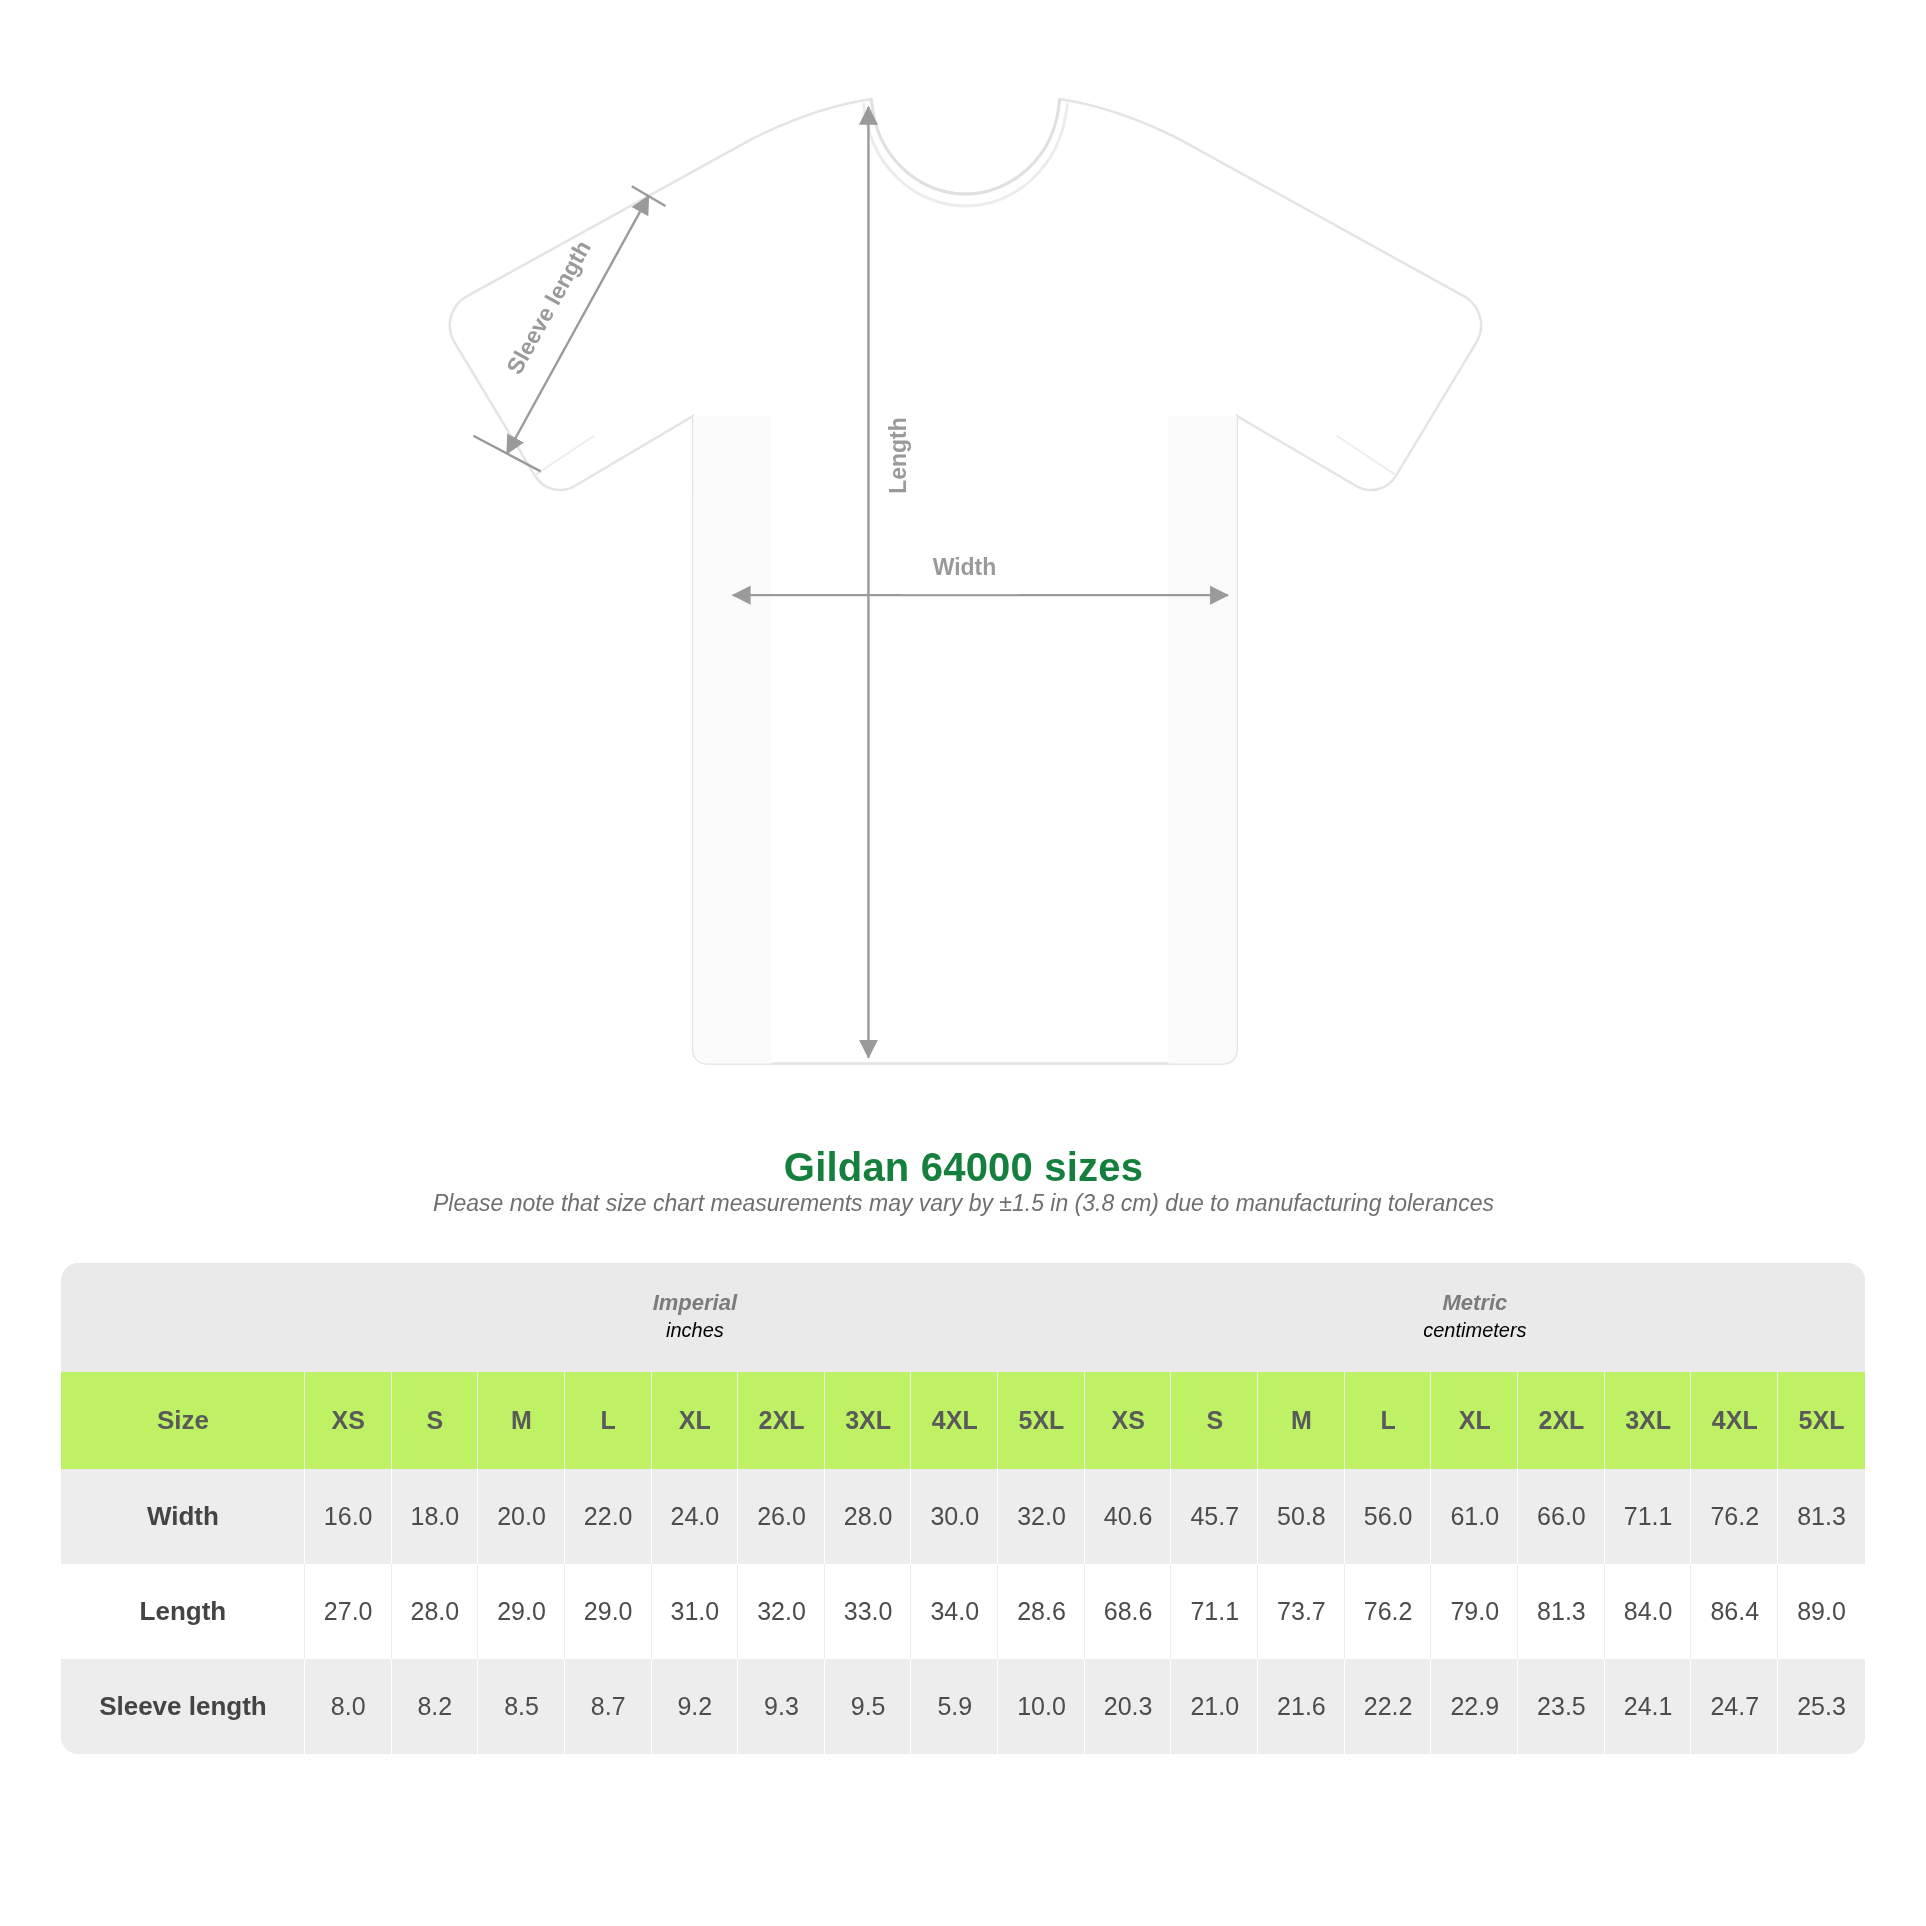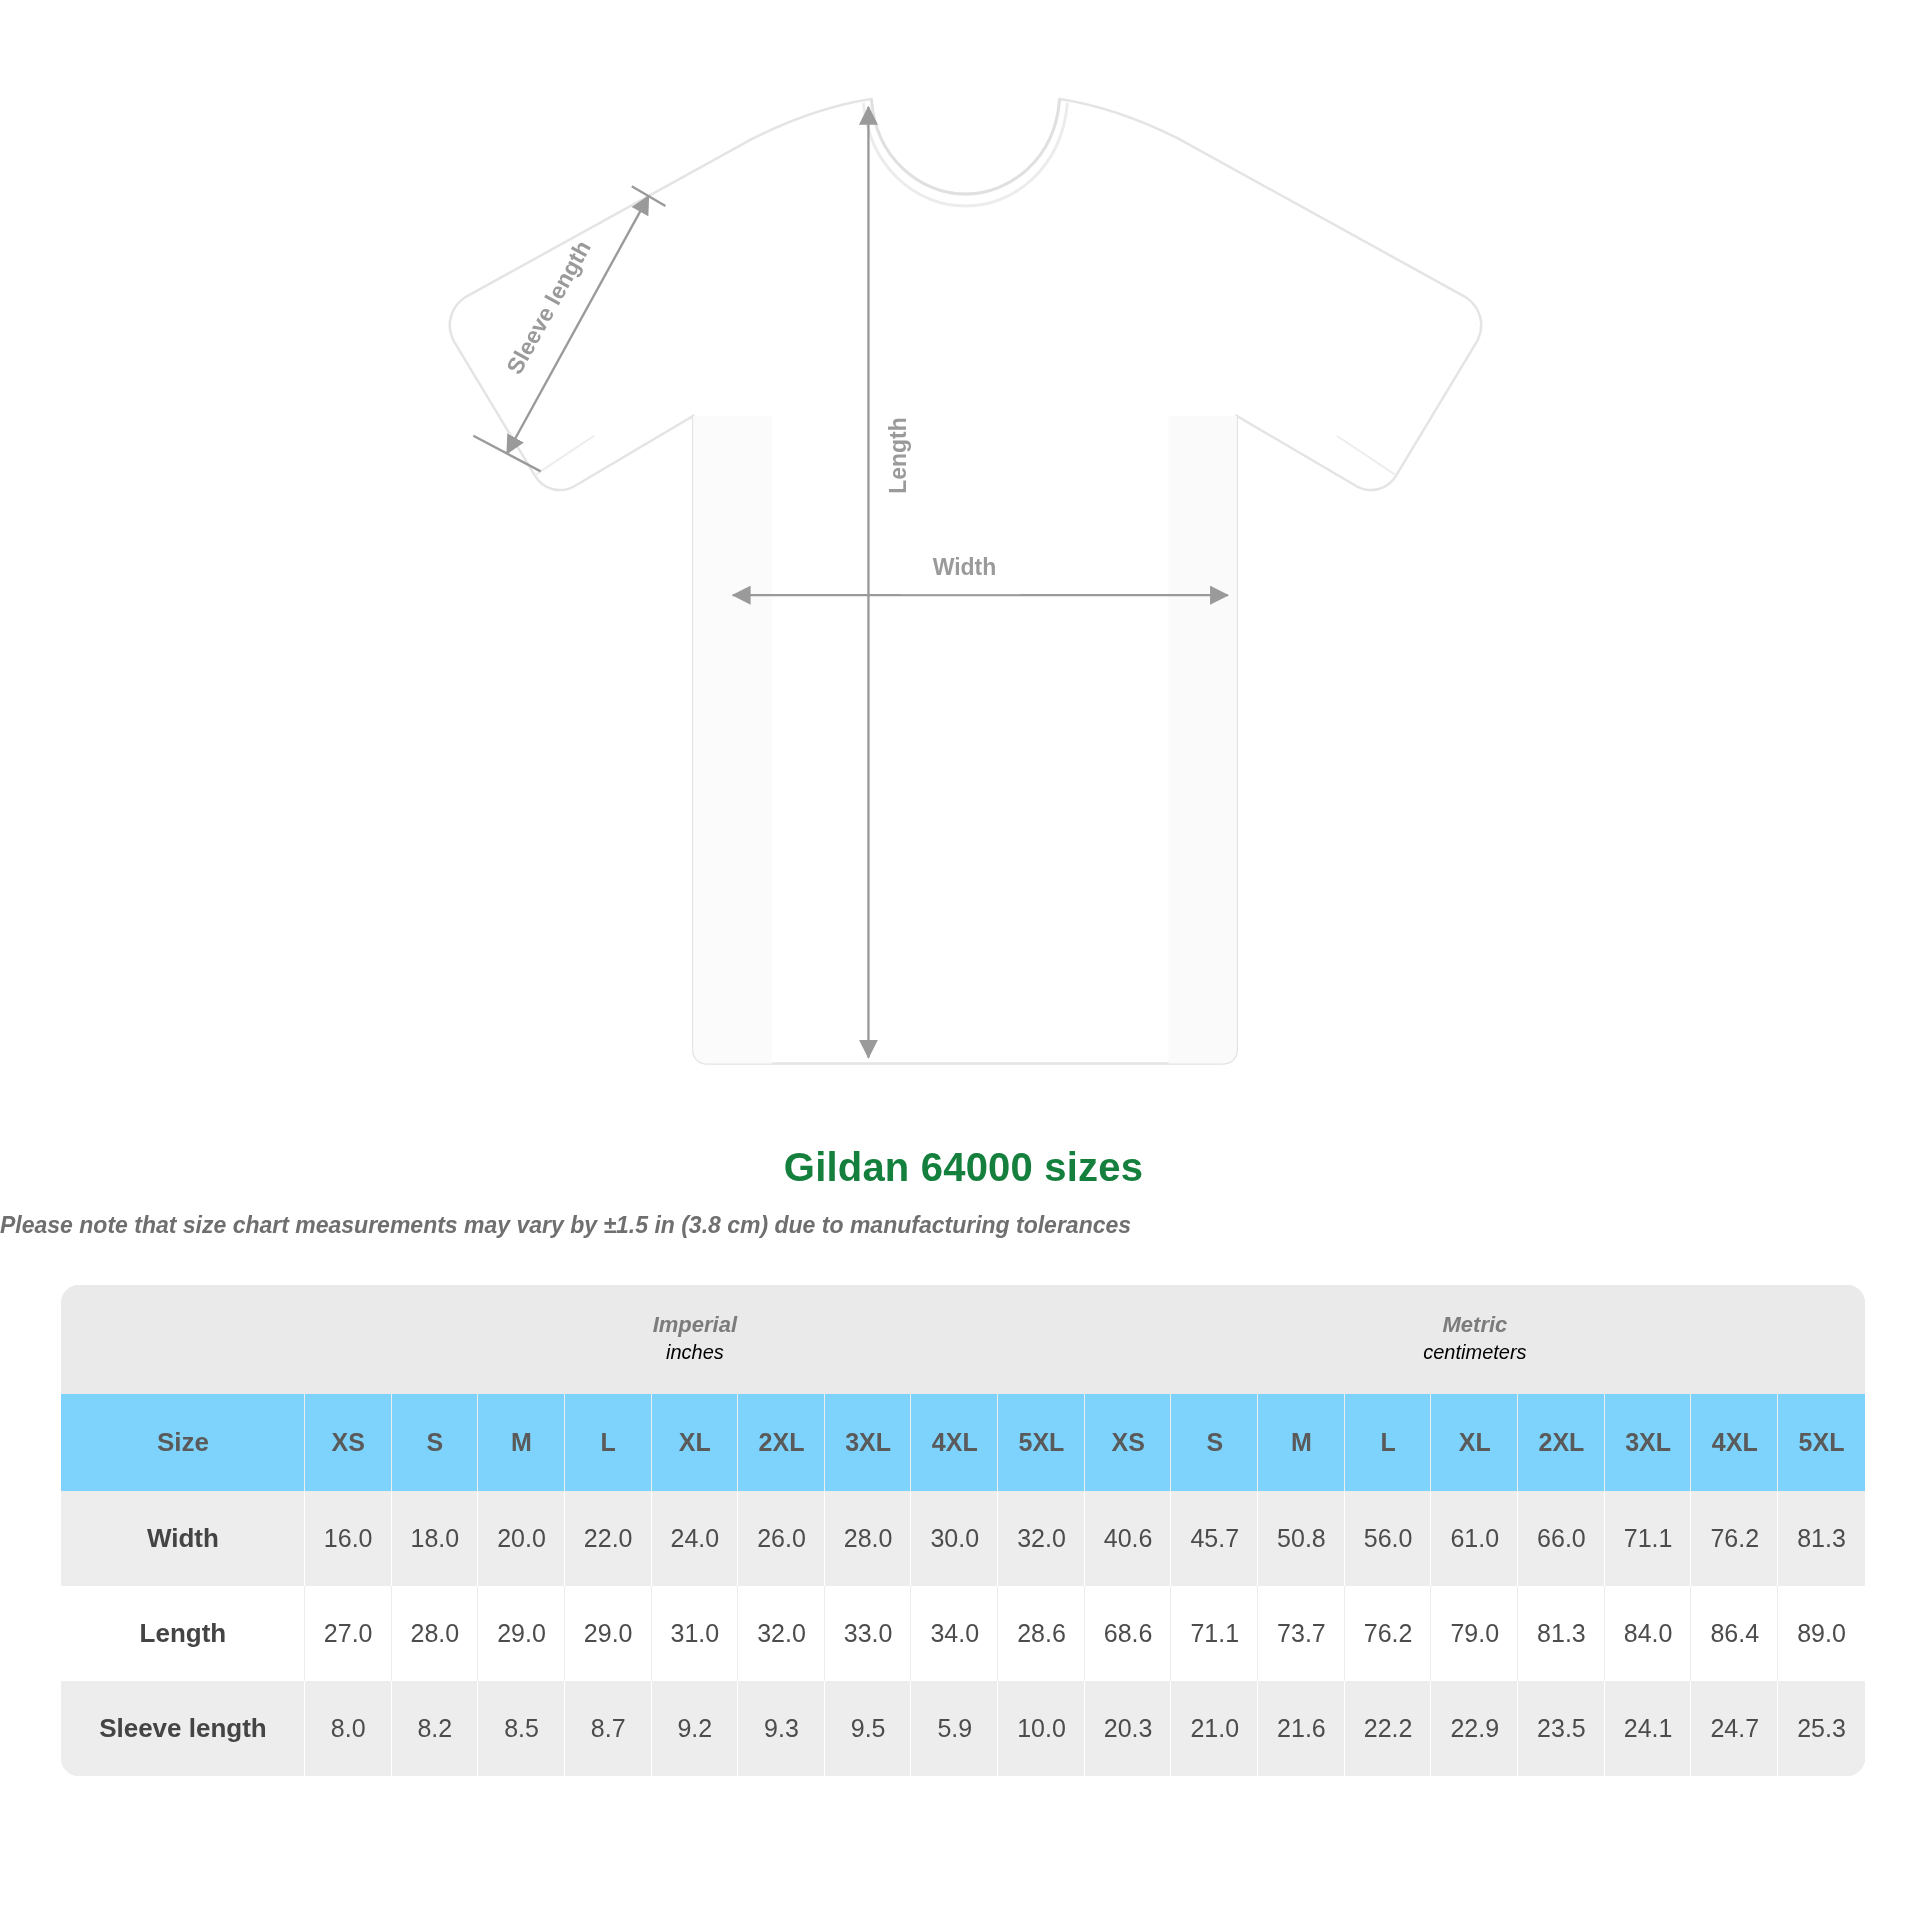--- a/index.html
+++ b/index.html
@@ -36,26 +36,24 @@
   
   .chart-title {
     text-align: center;
     font-size: 40px;
     font-weight: bold;
     color: #15803d;
     margin-top: 26px;
     letter-spacing: 0.2px;
   }
   .chart-note {
-    text-align: left;
+    text-align: center;
     font-size: 23px;
     font-style: italic;
     color: #6f6f6f;
-    margin-top: 22px;
-    font-weight: bold;
   }
 
   
   .table-wrap {
     margin: 46px 61px 0 61px;
     width: 1804px;
     border-radius: 18px;
     overflow: hidden;
     background: #eaeaea;
   }
@@ -81,21 +79,21 @@
     line-height: 1.15;
   }
   .unit-sub {
     font-size: 20px;
     font-style: italic;
     color: #000000;
     line-height: 1.5;
   }
   .row-size td {
     height: 95px;
-    background: #7dd3fc;
+    background: #bef264;
     font-size: 25px;
     font-weight: bold;
     color: #5a5a5a;
   }
   .row-size td.lbl {
     font-size: 26px;
   }
   .row-data td {
     height: 93px;
     font-size: 25px;

